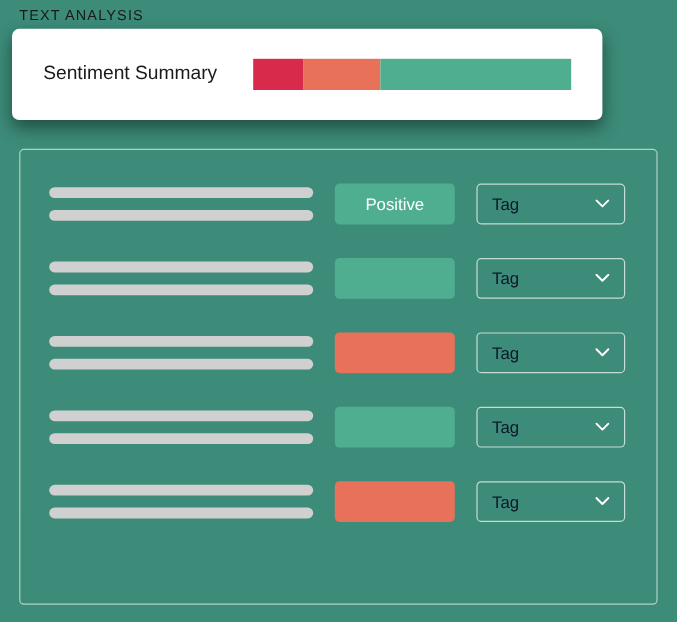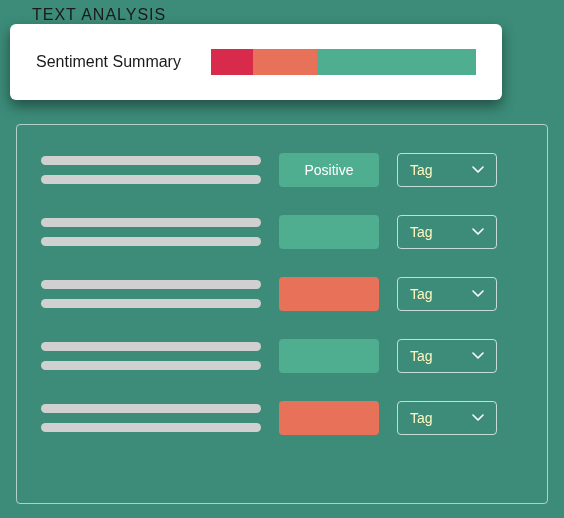--- a/index.html
+++ b/index.html
@@ -6,22 +6,22 @@
   body {
     width: 564px;
     height: 518px;
     font-family: -apple-system, BlinkMacSystemFont, "Segoe UI", Arial, sans-serif;
     background: #3c8c79;
     position: relative;
   }
   .header-label {
     position: absolute;
     top: 6px;
-    left: 32px;
-    font-size: 16px;
+    left: 16px;
+    font-size: 12px;
     letter-spacing: 1px;
     color: #1a1a1a;
     font-weight: 400;
   }
   .summary-card {
     position: absolute;
     top: 24px;
     left: 10px;
     width: 492px;
     height: 76px;
@@ -82,29 +82,29 @@
     border-radius: 4px;
     display: flex;
     align-items: center;
     justify-content: center;
     color: #ffffff;
     font-size: 14px;
   }
   .badge-green { background: #4fae8f; }
   .badge-orange { background: #e8715a; }
   .tag-select {
-    width: 100px;
+    width: 124px;
     height: 34px;
     border: 1px solid rgba(255,255,255,0.7);
     border-radius: 4px;
     display: flex;
     align-items: center;
     justify-content: space-between;
     padding: 0 12px;
-    color: #fef9c3;
+    color: #0f172a;
     font-size: 14px;
     cursor: pointer;
   }
   .chevron {
     width: 12px;
     height: 12px;
     display: flex;
     align-items: center;
     justify-content: center;
   }

